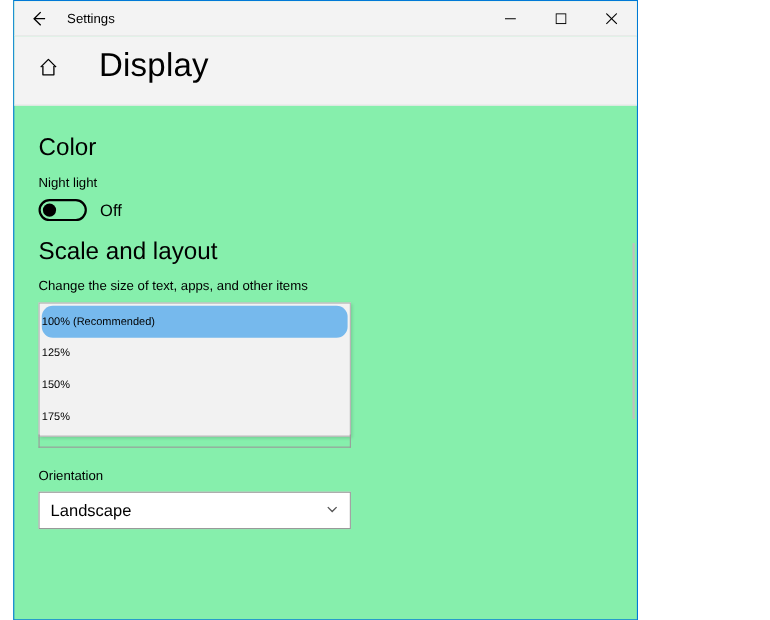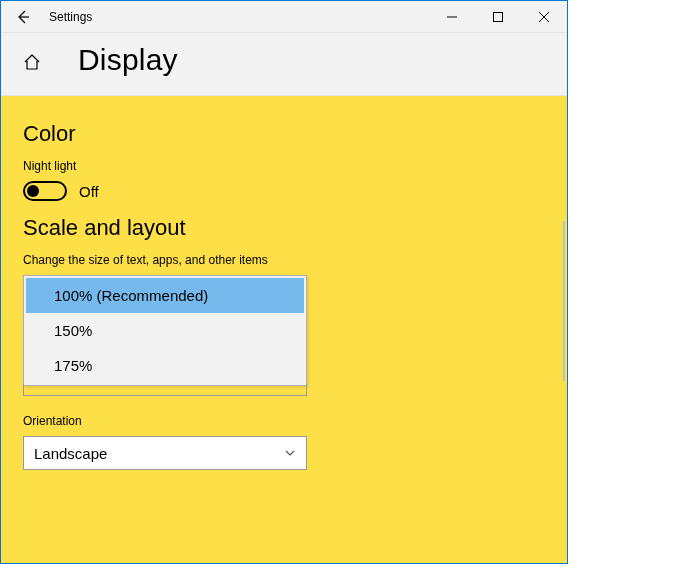--- a/index.html
+++ b/index.html
@@ -9,21 +9,22 @@
     font-family: "Segoe UI", Arial, sans-serif;
     font-size: 15px;
     color: #000;
     background: #fff;
     overflow: hidden;
   }
   .window {
     width: 568px; height: 564px;
     border: 1px solid #0078d7;
     position: relative;
-    background: #fde047;
+    background: #86efac;
+    margin-left: 12px;
   }
   
   .titlebar {
     height: 32px;
     background: #f3f3f3;
     display: flex;
     align-items: center;
     border-bottom: 1px solid #e6e6e6;
   }
   .titlebar .back {
@@ -101,22 +102,23 @@
   
   .scale-group { position: relative; margin-bottom: 10px; }
   .dropdown-list {
     width: 284px;
     background: #f2f2f2;
     border: 1px solid #b0b0b0;
     box-shadow: 1px 1px 3px rgba(0,0,0,0.15);
     padding: 2px;
   }
   .dropdown-list .item {
-    padding: 9px 28px;
-    font-size: 15px;
+    padding: 9px 0;
+    font-size: 10px;
+    border-radius: 10px;
   }
   .dropdown-list .item.selected {
     background: #76b9ed;
   }
   .collapsed-stub {
     width: 284px;
     height: 12px;
     border-left: 1px solid #999;
     border-right: 1px solid #999;
     border-bottom: 1px solid #999;
@@ -202,20 +204,21 @@
         <div class="toggle-state">Off</div>
       </div>
 
       
       <h2 class="section">Scale and layout</h2>
       <div class="field-label">Change the size of text, apps, and other items</div>
 
       <div class="scale-group">
         <div class="dropdown-list">
           <div class="item selected">100% (Recommended)</div>
+          <div class="item">125%</div>
           <div class="item">150%</div>
           <div class="item">175%</div>
         </div>
         <div class="collapsed-stub"></div>
       </div>
 
       
       <div class="field-label">Orientation</div>
       <div class="select">
         <span>Landscape</span>

